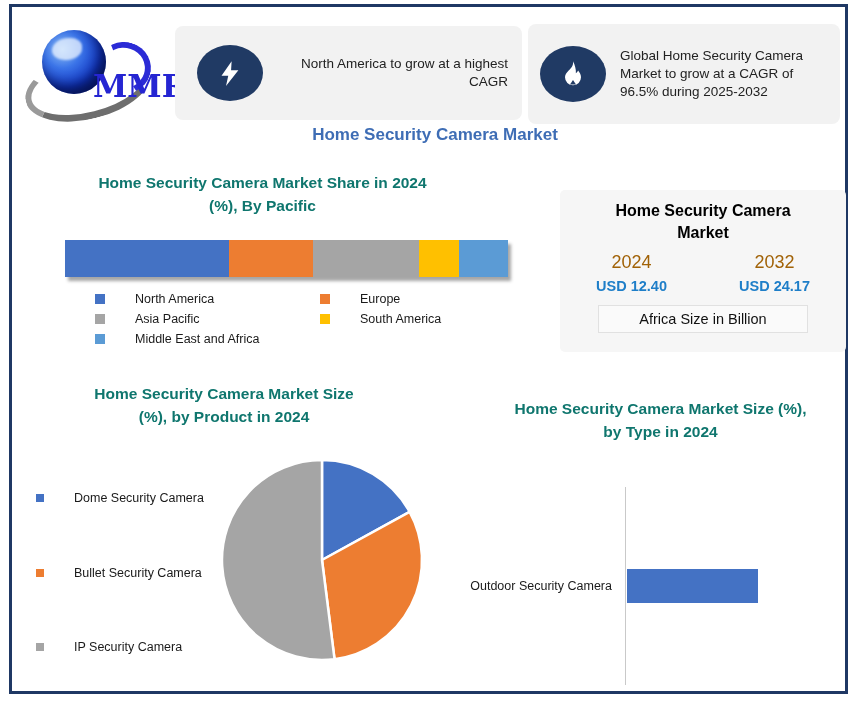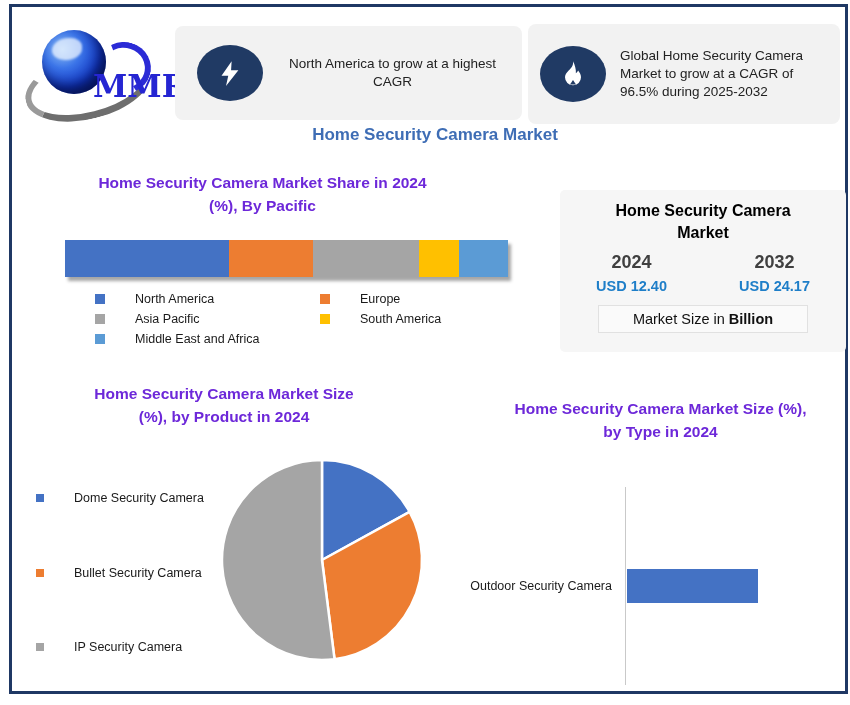--- a/index.html
+++ b/index.html
@@ -24,55 +24,55 @@
   .logo-text{position:absolute;left:67px;top:44px;font-family:"DejaVu Serif",serif;font-weight:bold;
     font-size:31px;color:#2525d2;}
 
   
   .callout{position:absolute;background:var(--callout-bg,#F2F2F2);border-radius:8px;display:flex;align-items:center;}
   .callout-1{left:175px;top:26px;width:347px;height:94px;}
   .callout-2{left:528px;top:24px;width:312px;height:100px;}
   .icon-oval{flex:0 0 auto;width:66px;height:56px;border-radius:50%;background:var(--icon-navy,#203A64);
     display:flex;align-items:center;justify-content:center;margin-left:22px;}
   .callout-2 .icon-oval{margin-left:12px;}
-  .callout-text{flex:1;font-size:13.5px;line-height:1.32;color:#222;text-align:center;padding:0 14px;}
+  .callout-text{flex:1;font-size:13.5px;line-height:1.32;color:#222;text-align:right;padding:0 14px;}
   .callout-2 .callout-text{text-align:left;padding:0 10px 0 14px;max-width:204px;}
 
   
   .main-title{position:absolute;left:40px;top:125px;width:790px;text-align:center;
     font-size:17px;font-weight:bold;color:var(--accent-blue,#3E6DB5);}
 
   
-  .chart-title{position:absolute;font-weight:bold;color:#6d28d9;text-align:center;font-size:15.5px;line-height:1.5;}
+  .chart-title{position:absolute;font-weight:bold;color:#0f766e;text-align:center;font-size:15.5px;line-height:1.5;}
   .title-region{left:40px;top:171px;width:445px;}
   .title-product{left:28px;top:382px;width:392px;}
   .title-type{left:478px;top:397px;width:365px;}
 
   
   .stacked-bar{position:absolute;left:65px;top:240px;width:443px;height:37px;display:flex;
     box-shadow:3px 4px 3px rgba(60,60,60,.45);}
   .seg{height:100%;}
 
   
   .region-legend{position:absolute;left:95px;top:292px;width:420px;display:grid;
     grid-template-columns:225px auto;row-gap:6px;}
   .legend-item{display:flex;align-items:center;font-size:12.5px;color:#1a1a1a;gap:24px;}
   .legend-swatch{width:10px;height:10px;margin-right:6px;flex:0 0 auto;}
 
   
   .market-panel{position:absolute;left:560px;top:190px;width:286px;height:162px;
     background:var(--panel-bg,#F6F6F6);border-radius:5px;}
   .panel-title{margin:10px auto 0;width:215px;text-align:center;font-weight:bold;font-size:16px;line-height:1.35;color:#000;}
   .panel-years{display:flex;margin-top:9px;}
-  .panel-years div{flex:1;text-align:center;font-weight:bold;font-size:18px;color:#404040;}
+  .panel-years div{flex:1;text-align:center;font-weight:normal;font-size:18px;color:#a16207;}
   .panel-values{display:flex;margin-top:5px;align-items:center;}
   .panel-values div{flex:1;text-align:center;font-weight:bold;font-size:14.5px;color:var(--value-blue,#1E7EC8);}
   .panel-footnote{margin:11px 38px 0;border:1px solid #e1e1e1;background:#fafafa;
     text-align:center;font-size:14.5px;padding:5px 0;color:#111;}
-  .panel-footnote b{font-weight:bold;margin-top:43px;}
+  .panel-footnote b{font-weight:normal;margin-top:43px;}
 
   
   .pie-svg{position:absolute;left:218px;top:456px;}
   .pie-legend{position:absolute;left:36px;top:491px;height:163px;display:flex;flex-direction:column;
     justify-content:space-between;}
   .pie-legend .legend-item{font-size:12.5px;}
   .pie-legend .legend-swatch{width:8px;height:8px;}
 
   
   .type-chart{position:absolute;left:408px;top:487px;width:432px;height:198px;display:flex;
@@ -154,21 +154,21 @@
     <div class="panel-title">Home Security Camera Market</div>
     <div class="panel-years">
       <div>2024</div>
       <div>2032</div>
     </div>
     <div class="panel-values">
       <div>USD 12.40</div>
       <div>USD 24.17</div>
     </div>
     <div class="panel-footnote">
-      <span>Market Size in </span><b>Billion</b>
+      <span>Africa Size in </span><b>Billion</b>
     </div>
   </div>
 
   <div class="chart-title title-product">
     <span style="display:block">Home Security Camera Market Size</span>
     <span style="display:block">(%), by Product in 2024</span>
   </div>
   <div class="pie-legend">
       <div class="legend-item">
         <span class="legend-swatch" style="background: rgb(68, 114, 196);"></span>

